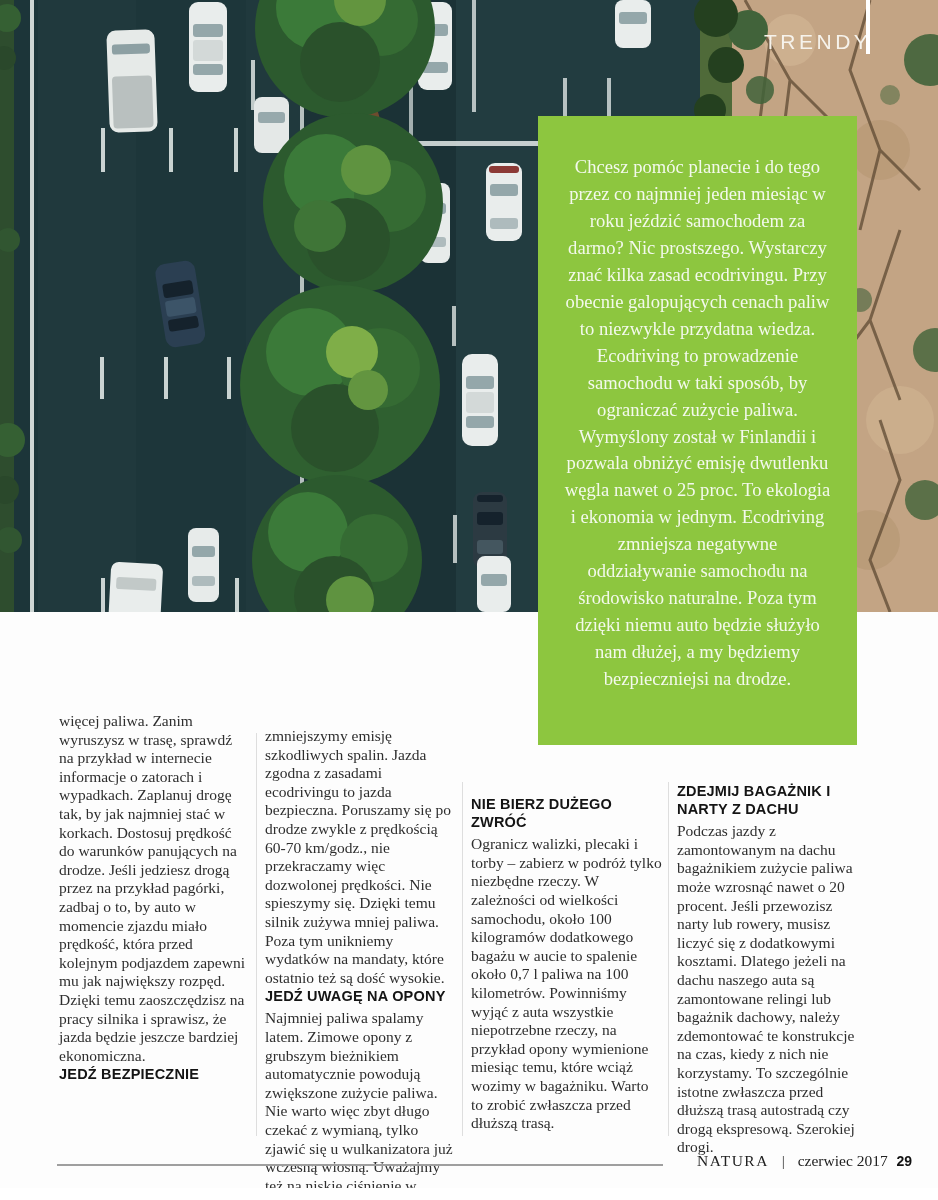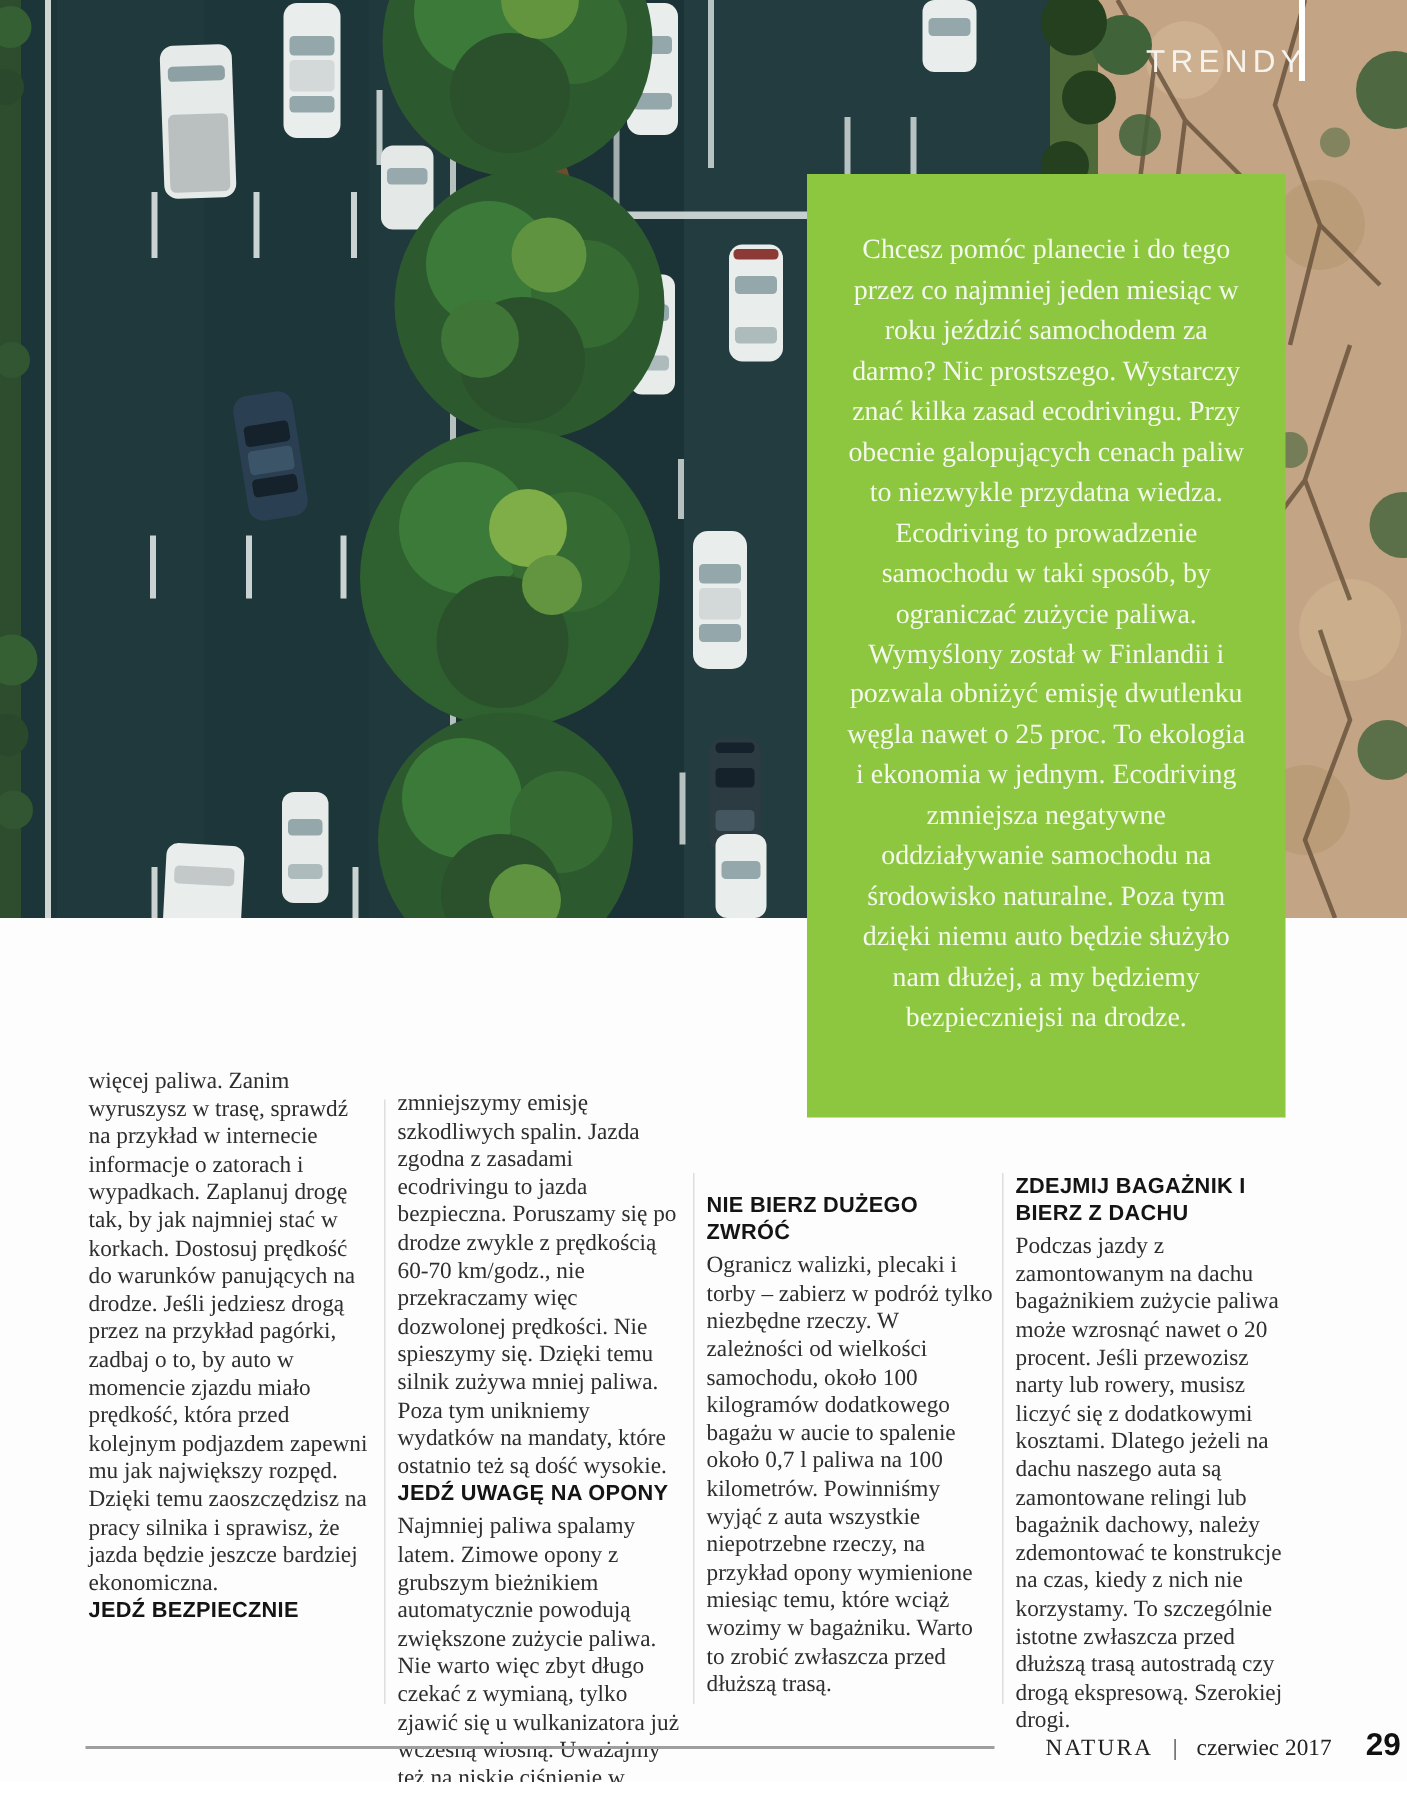--- a/index.html
+++ b/index.html
@@ -45,21 +45,21 @@
   
   .footer-line{position:absolute;left:57px;top:1164px;width:606px;border-top:2px solid #9f9f9f;}
   .footer-text{
     position:absolute;left:697px;top:1152px;font-size:15.5px;color:#222;
     white-space:nowrap;
   }
   .footer-text .mag{letter-spacing:1.5px;font-family:Liberation Serif, serif;}
   .footer-text .sep{margin:0 9px;color:#333;}
   .footer-text .pagenum{
     font-family:"Liberation Sans",sans-serif;font-weight:bold;
-    font-size:21px;margin-left:19px;color:#111;
+    font-size:14px;margin-left:5px;color:#111;
   }
 </style>
 </head>
 <body>
 
 <div class="page">
 
   <div class="photo-wrap">
     <svg width="938" height="612" viewBox="0 0 938 612">
 
@@ -268,21 +268,21 @@
   <div class="col col2">
     <p>zmniejszymy emisję szkodliwych spalin. Jazda zgodna z zasadami ecodrivingu to jazda bezpieczna. Poruszamy się po drodze zwykle z prędkością 60-70 km/godz., nie przekraczamy więc dozwolonej prędkości. Nie spieszymy się. Dzięki temu silnik zużywa mniej paliwa. Poza tym unikniemy wydatków na mandaty, które ostatnio też są dość wysokie.</p>
     <h3>JEDŹ UWAGĘ NA OPONY</h3>
     <p>Najmniej paliwa spalamy latem. Zimowe opony z grubszym bieżnikiem automatycznie powodują zwiększone zużycie paliwa. Nie warto więc zbyt długo czekać z wymianą, tylko zjawić się u wulkanizatora już wczesną wiosną. Uważajmy też na niskie ciśnienie w oponach.</p>
   </div>
   <div class="col col3">
     <h3>NIE BIERZ DUŻEGO ZWRÓĆ</h3>
     <p>Ogranicz walizki, plecaki i torby – zabierz w podróż tylko niezbędne rzeczy. W zależności od wielkości samochodu, około 100 kilogramów dodatkowego bagażu w aucie to spalenie około 0,7 l paliwa na 100 kilometrów. Powinniśmy wyjąć z auta wszystkie niepotrzebne rzeczy, na przykład opony wymienione miesiąc temu, które wciąż wozimy w bagażniku. Warto to zrobić zwłaszcza przed dłuższą trasą.</p>
   </div>
   <div class="col col4">
-    <h3 class="first">ZDEJMIJ BAGAŻNIK I BIERZ Z DACHU</h3>
+    <h3 class="first">ZDEJMIJ BAGAŻNIK I NARTY Z DACHU</h3>
     <p>Podczas jazdy z zamontowanym na dachu bagażnikiem zużycie paliwa może wzrosnąć nawet o 20 procent. Jeśli przewozisz narty lub rowery, musisz liczyć się z dodatkowymi kosztami. Dlatego jeżeli na dachu naszego auta są zamontowane relingi lub bagażnik dachowy, należy zdemontować te konstrukcje na czas, kiedy z nich nie korzystamy. To szczególnie istotne zwłaszcza przed dłuższą trasą autostradą czy drogą ekspresową. Szerokiej drogi.</p>
   </div>
   <div class="colrule r1"></div>
   <div class="colrule r2"></div>
   <div class="colrule r3"></div>
 
   <div class="footer-line"></div>
   <div class="footer-text">
     <span class="mag">NATURA</span>
     <span class="sep">|</span>

